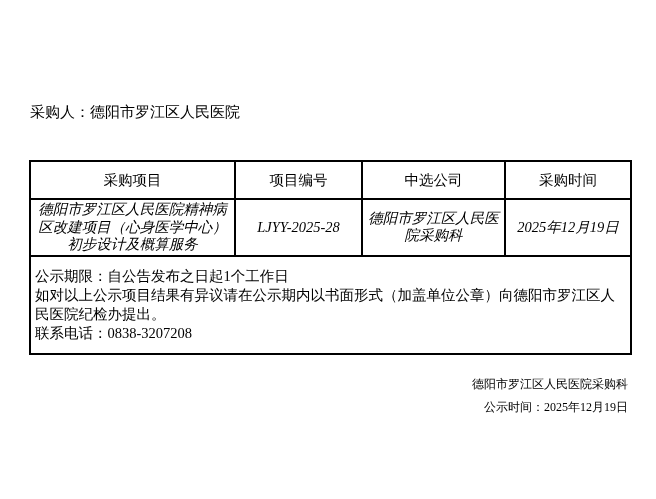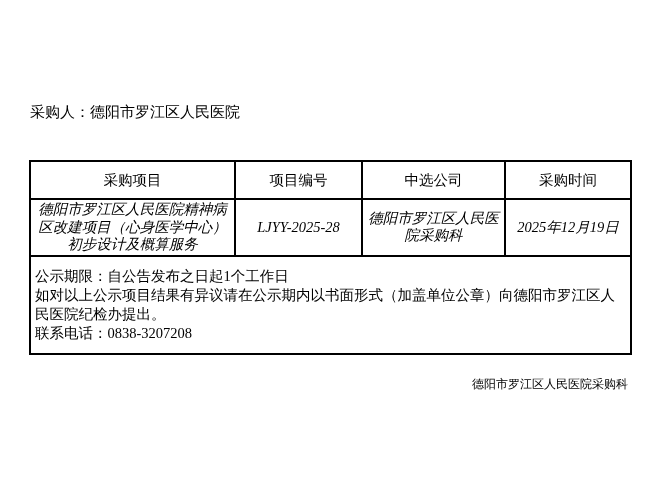--- a/index.html
+++ b/index.html
@@ -117,15 +117,16 @@
           <div class="notice-line">公示期限：自公告发布之日起1个工作日</div>
           <div class="notice-line">如对以上公示项目结果有异议请在公示期内以书面形式（加盖单位公章）向德阳市罗江区人民医院纪检办提出。</div>
           <div class="notice-line">联系电话：0838-3207208</div>
         </td>
       </tr>
     </tbody>
   </table>
 
   <div class="doc-footer">
     <div>德阳市罗江区人民医院采购科</div>
+    <div>公示时间：2025年12月19日</div>
   </div>
 
 </div>
 
 </body></html>

